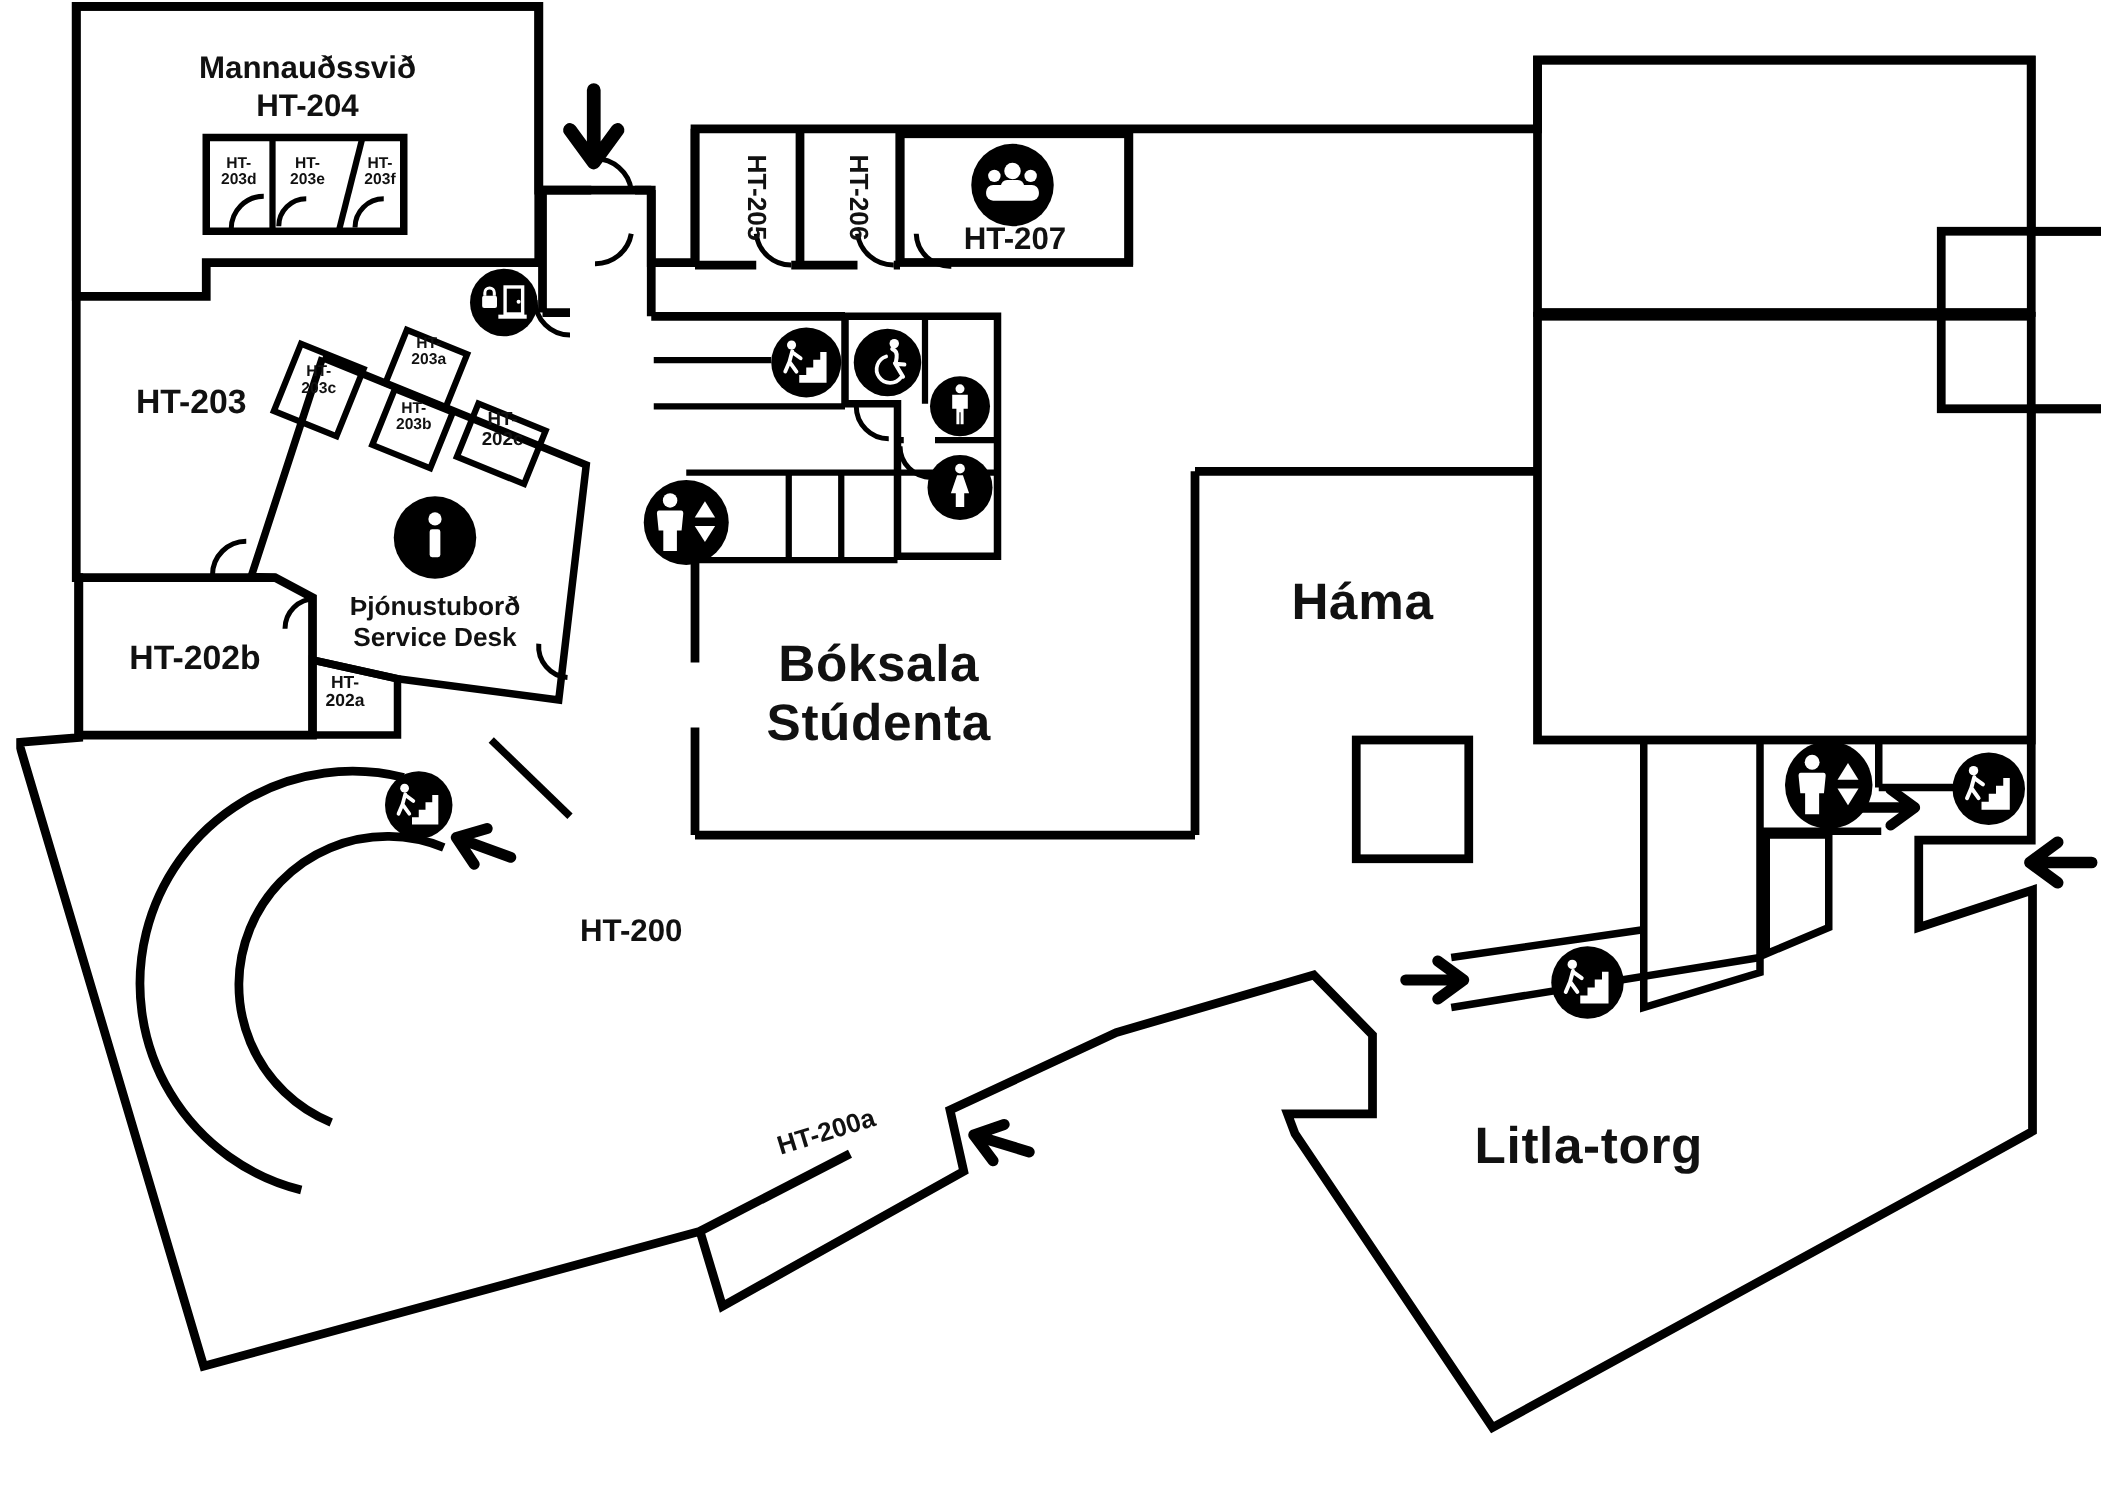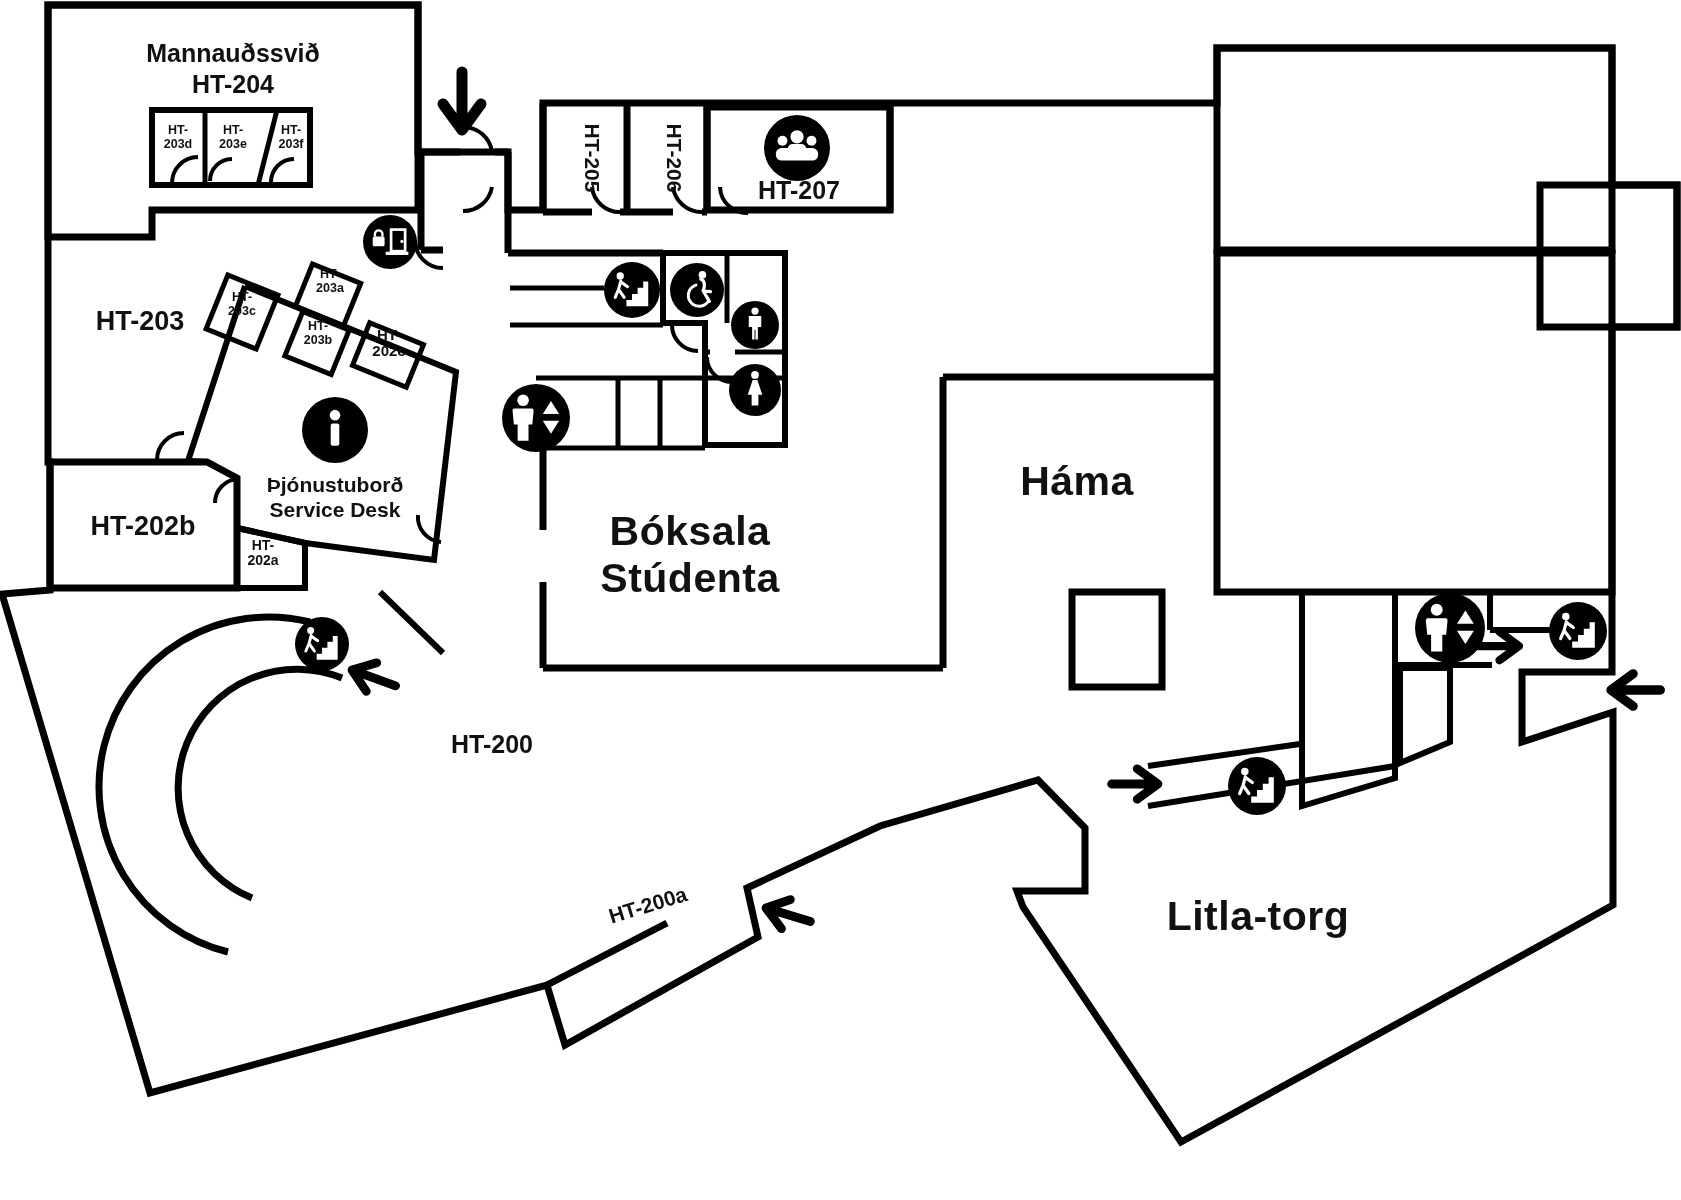--- a/index.html
+++ b/index.html
@@ -1,17 +1,17 @@
 <!DOCTYPE html>
 <html><head>
 <meta charset="utf-8">
 <title>Floor plan</title>
 <style>
   html,body{margin:0;padding:0;background:#ffffff;}
-  .stage{width:1602px;height:1200px;position:relative;background:#fff;}
+  .stage{width:1602px;height:1200px;position:relative;background:#fff;padding-left:13px;}
   svg{display:block;font-family:"Liberation Sans", sans-serif;}
   text{font-family:"Liberation Sans", sans-serif;font-weight:700;fill:#111;text-anchor:middle;}
   .t41{font-size:41px;letter-spacing:.5px;}
   .t27{font-size:27px;}
   .t25{font-size:25px;}
   .t22{font-size:21px;}
   .t15{font-size:15px;}
   .t14{font-size:14px;}
   .t13{font-size:12.5px;}
   .wall{fill:none;stroke:#000;}

